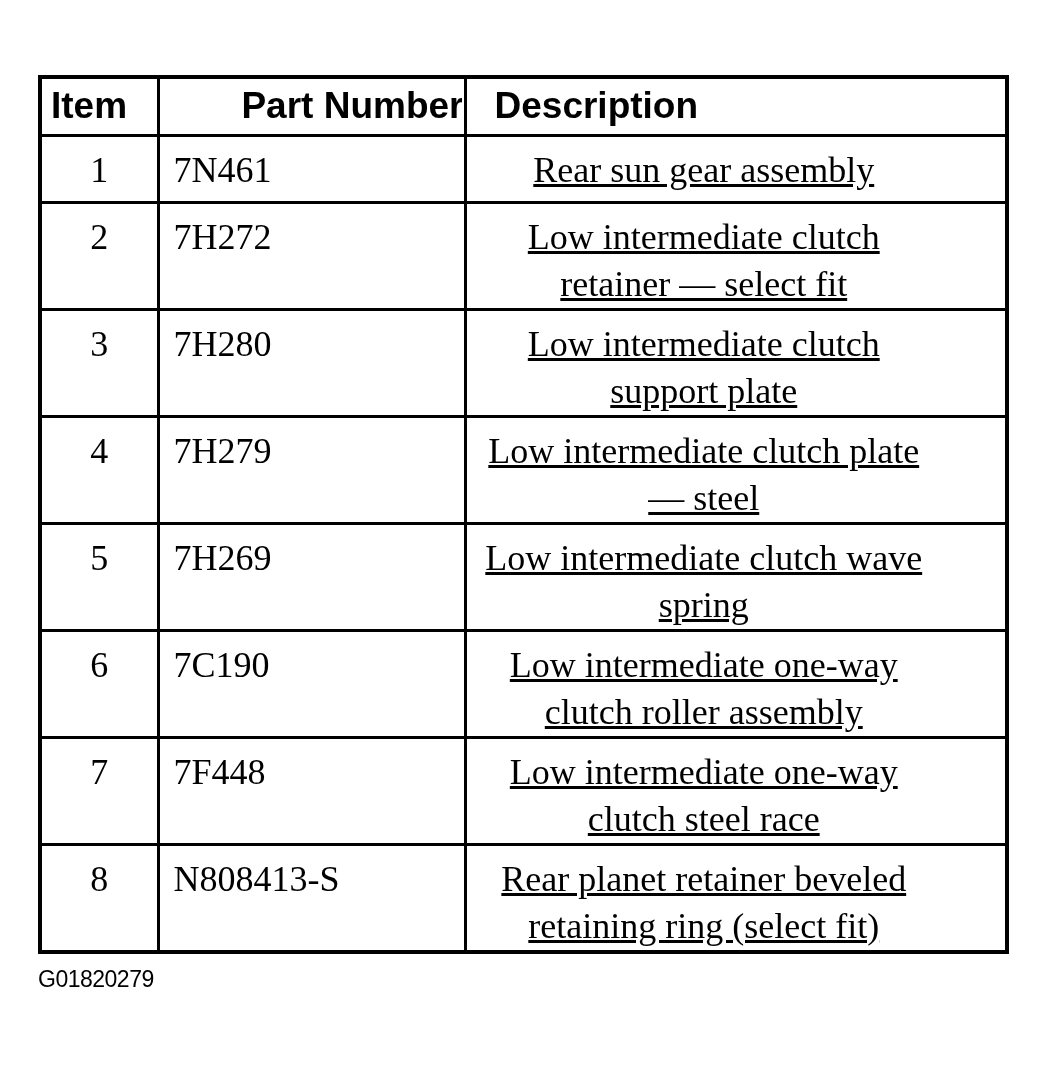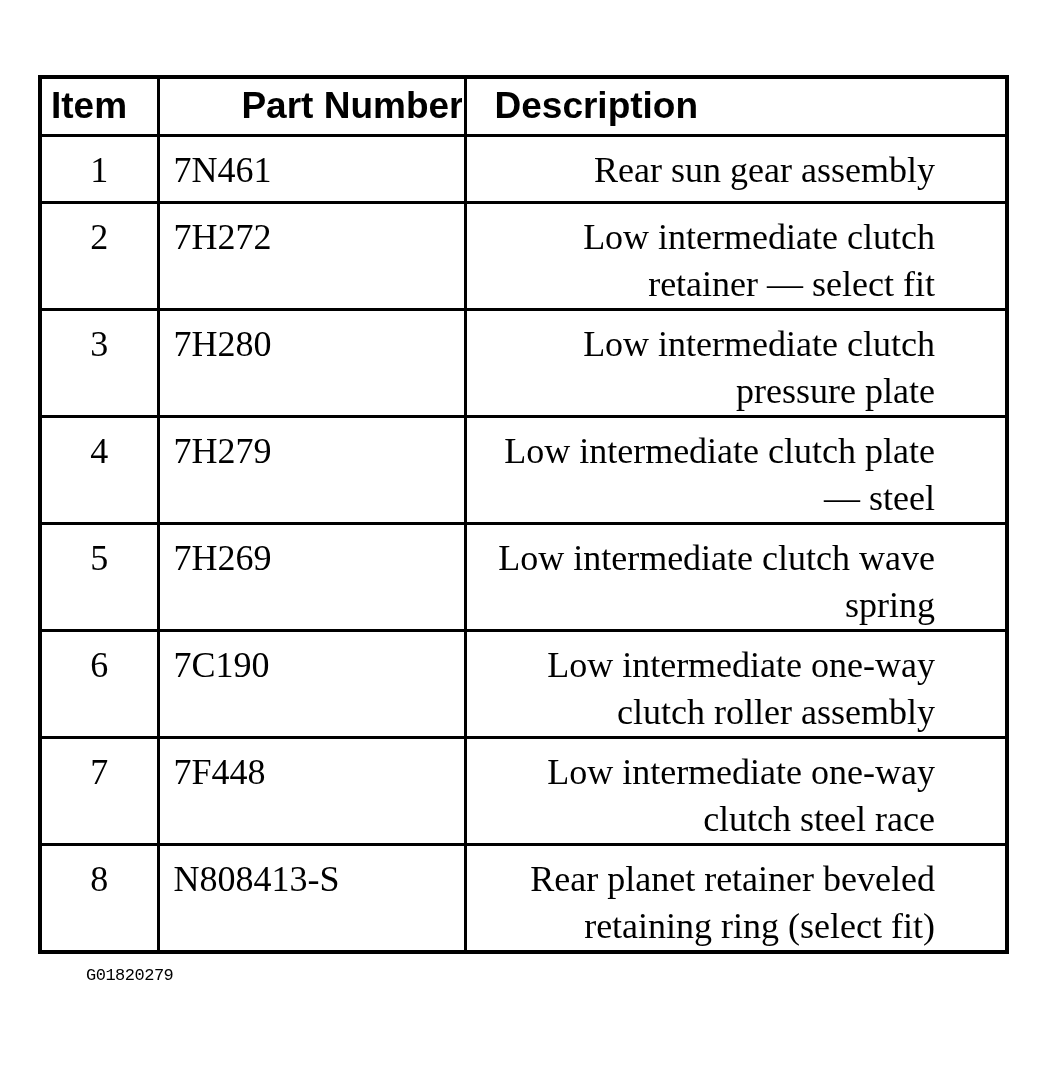--- a/index.html
+++ b/index.html
@@ -50,34 +50,33 @@
 
   td {
     font-family: "Liberation Serif", serif;
     font-size: 36px;
     line-height: 47px;
     vertical-align: top;
     padding-top: 10px;
   }
   td.item-cell { text-align: center; }
   td.part-cell { text-align: left; padding-left: 14px; margin-top: 23px; }
-  td.desc-cell { text-align: right; padding-left: 6px; padding-right: 70px; }
+  td.desc-cell { text-align: center; padding-left: 6px; padding-right: 70px; text-decoration: underline; }
 
   tr.row-single td { height: 67px; }
   tr.row-double td { height: 107px; }
 
   .footer-code {
     position: absolute;
     left: 38px;
     top: 966px;
-    font-family: Liberation Mono, monospace;
-    font-size: 17px;
+    font-family: Liberation Sans, sans-serif;
+    font-size: 23px;
     letter-spacing: -0.5px;
     color: #000000;
-    margin-left: 48px;
   }
 </style>
 </head>
 <body>
 
 <div class="scan-page">
 
   <table class="parts-table">
     <colgroup>
       <col class="c-item">
@@ -98,21 +97,21 @@
         <td class="desc-cell">Rear sun gear assembly</td>
       </tr>
       <tr class="row-double">
         <td class="item-cell">2</td>
         <td class="part-cell">7H272</td>
         <td class="desc-cell">Low intermediate clutch retainer — select fit</td>
       </tr>
       <tr class="row-double">
         <td class="item-cell">3</td>
         <td class="part-cell">7H280</td>
-        <td class="desc-cell">Low intermediate clutch pressure plate</td>
+        <td class="desc-cell">Low intermediate clutch support plate</td>
       </tr>
       <tr class="row-double">
         <td class="item-cell">4</td>
         <td class="part-cell">7H279</td>
         <td class="desc-cell">Low intermediate clutch plate — steel</td>
       </tr>
       <tr class="row-double">
         <td class="item-cell">5</td>
         <td class="part-cell">7H269</td>
         <td class="desc-cell">Low intermediate clutch wave spring</td>

